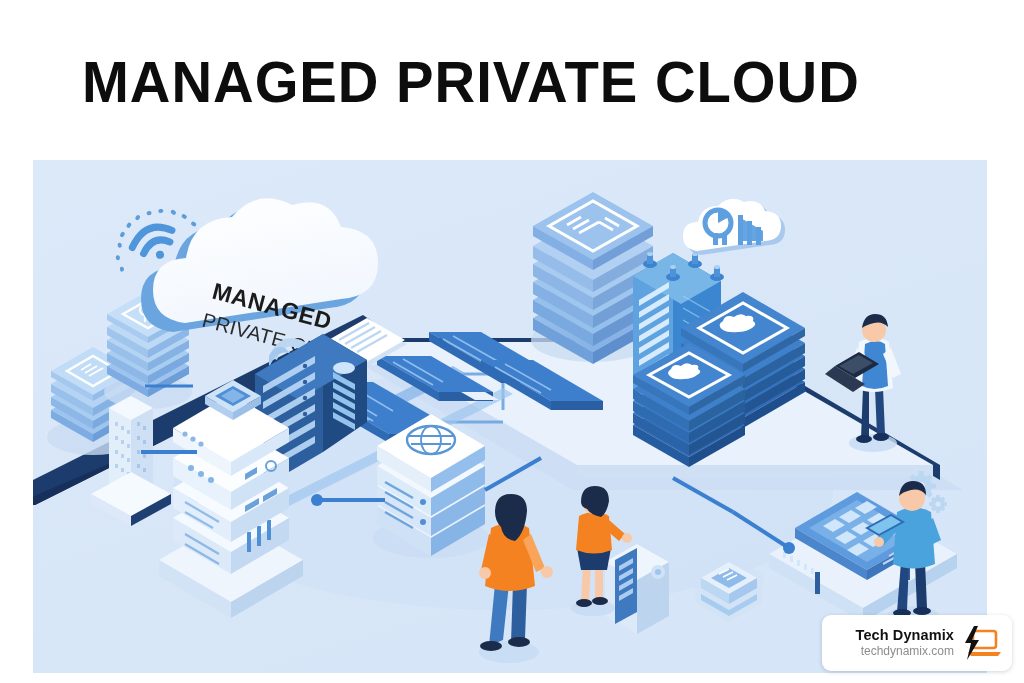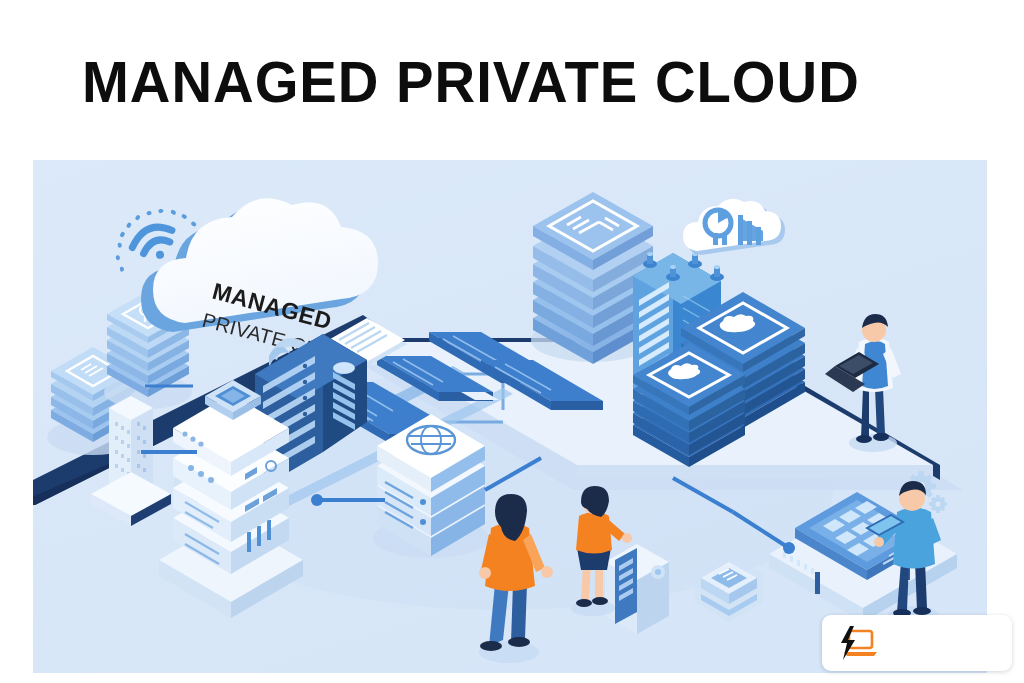--- a/index.html
+++ b/index.html
@@ -801,20 +801,24 @@
         <circle cx="594" cy="378" r="5" fill="#f7c9a8"></circle>
 
         <circle cx="561" cy="342" r="12" fill="#f7c9a8"></circle>
         <path d="M548 342 q0 -16 14 -16 q14 0 14 15 q-2 12 -8 16 q-10 -2 -14 -8 q-6 -2 -6 -7 z" fill="#1b2c4a"></path>
       </g>
 
     </svg>
   </div>
 
   <div class="logo-badge">
+    <div class="logo-text">
+      <div class="logo-name">Tech Dynamix</div>
+      <div class="logo-url">techdynamix.com</div>
+    </div>
     <svg class="logo-mark" viewBox="0 0 42 38">
 
       <rect x="13" y="7" width="23" height="17" rx="2.5" fill="none" stroke="#f58220" stroke-width="2.6"></rect>
       <path d="M8 28 L41 28 L38 32 L11 32 Z" fill="#f58220"></path>
 
       <path d="M14 2 L5 19 L11 19 L7 36 L19 16 L12 16 L18 2 Z" fill="#111111"></path>
     </svg>
   </div>
 
 </div>

